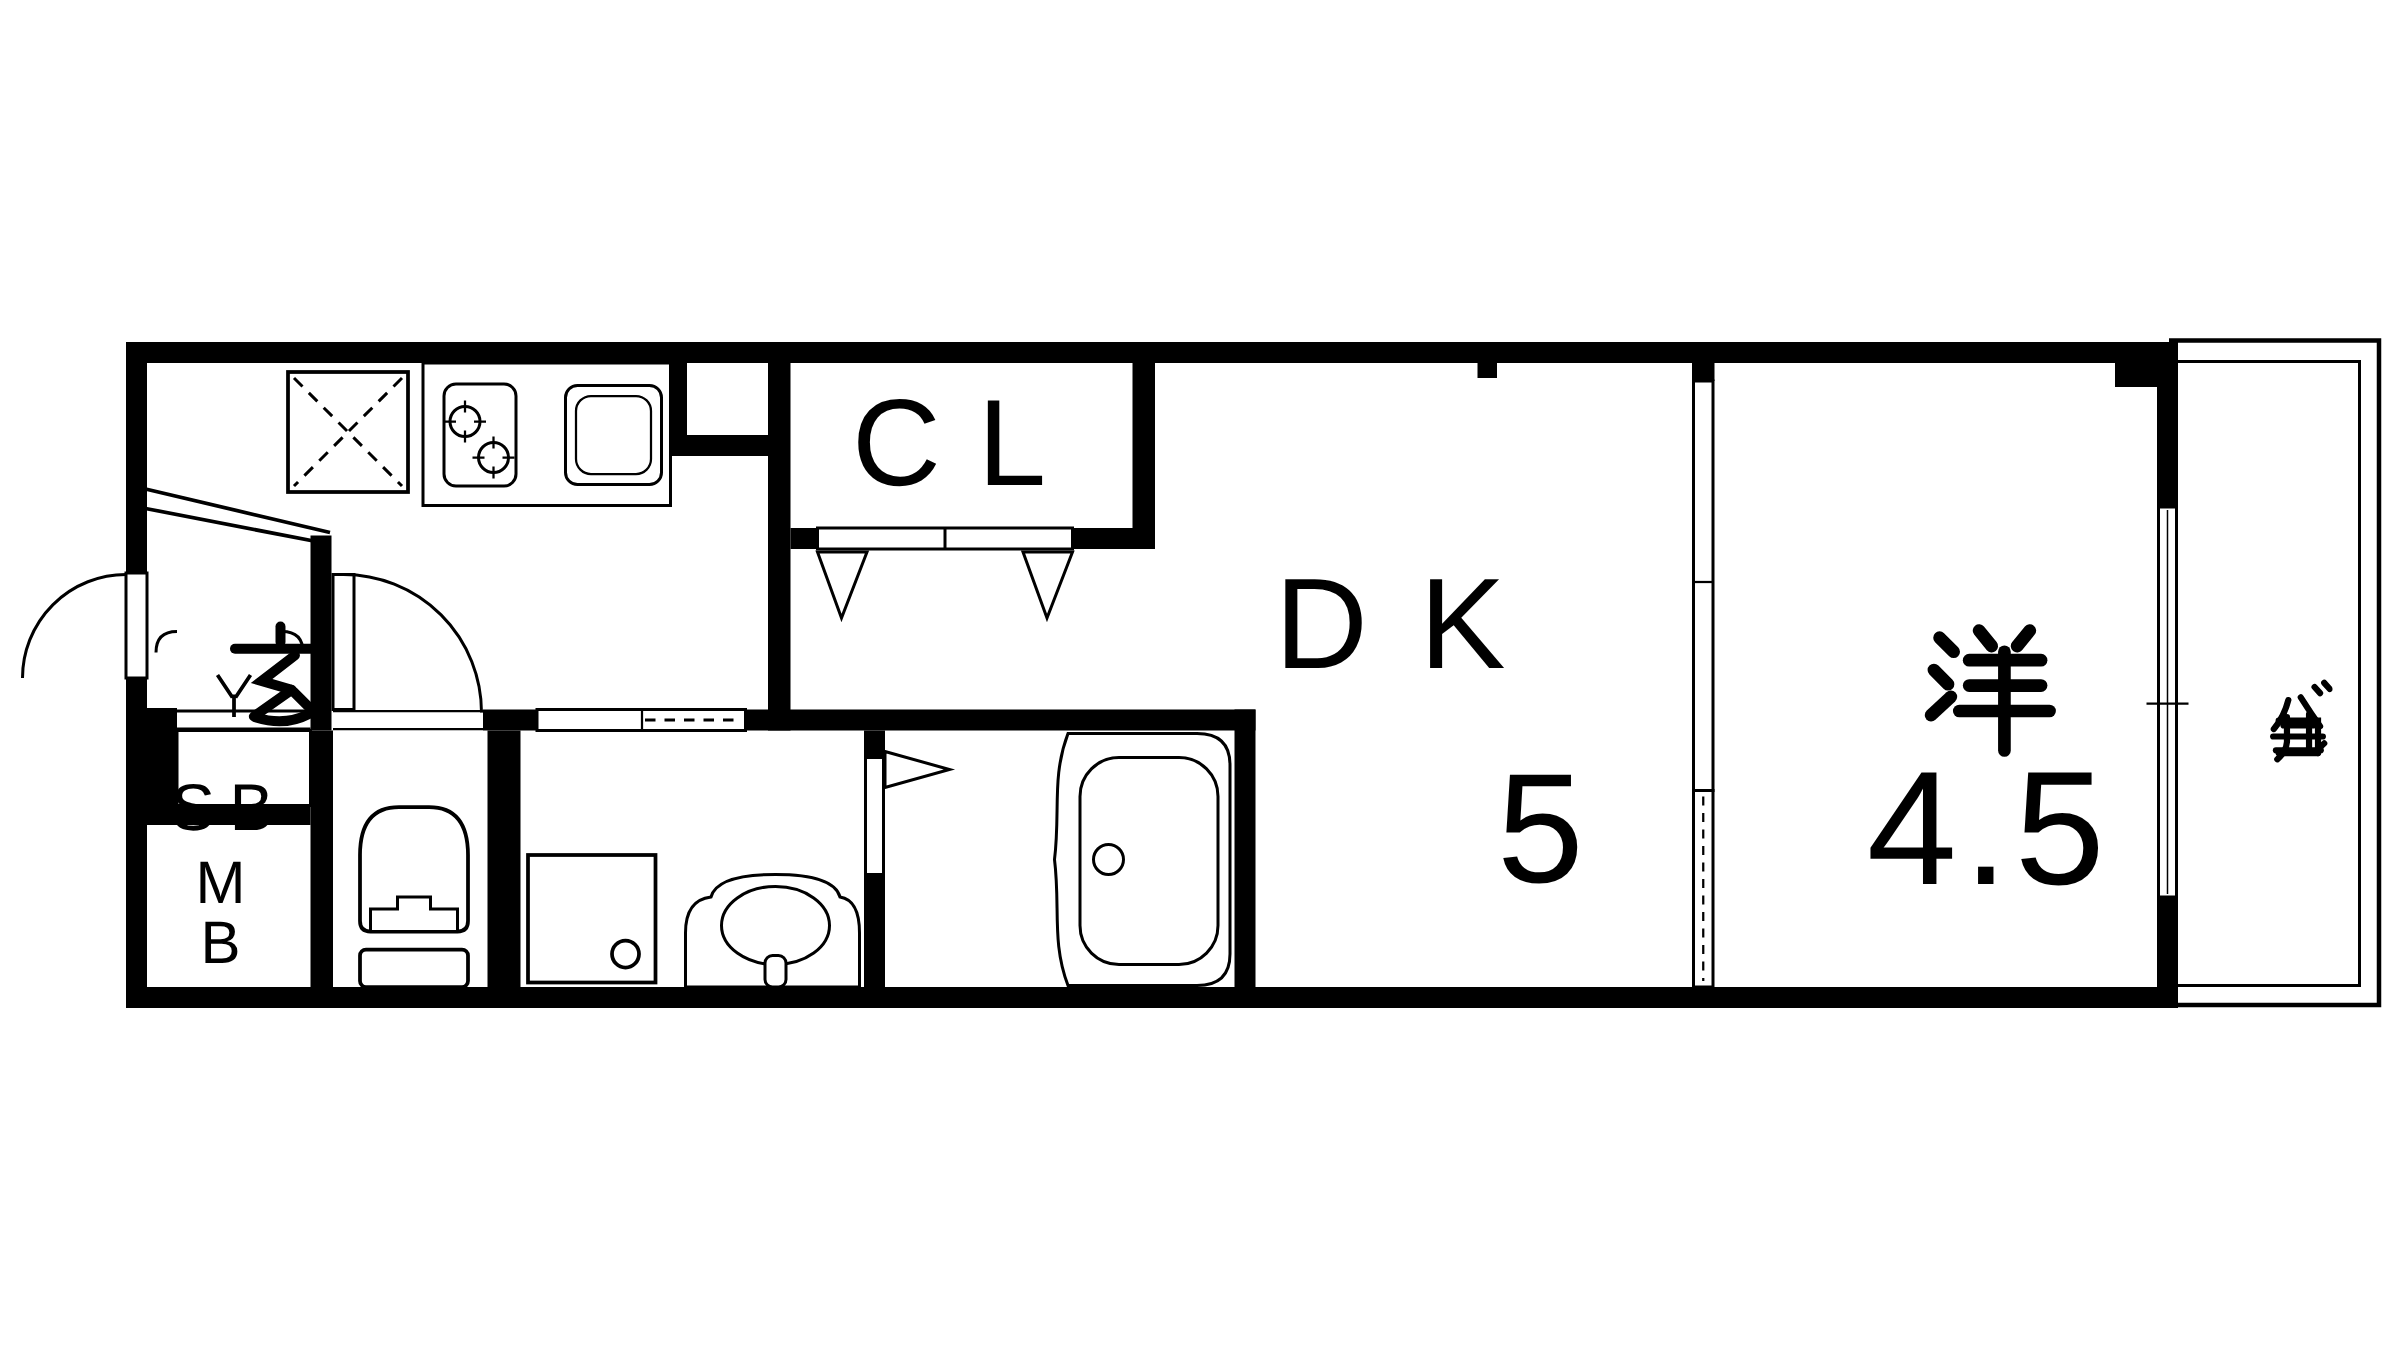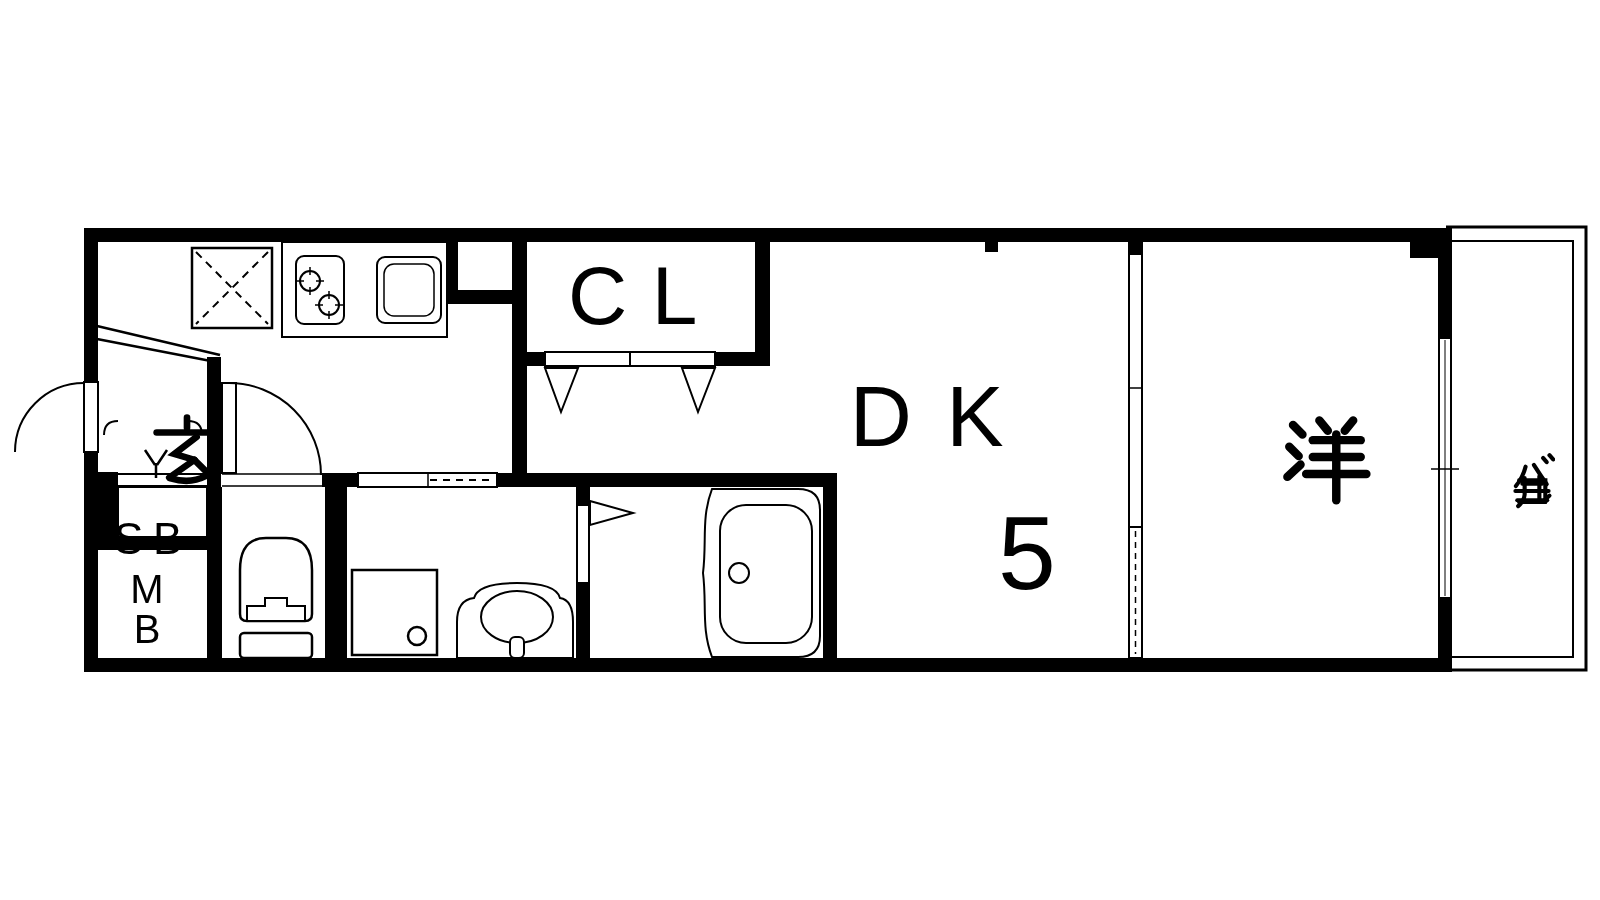--- a/index.html
+++ b/index.html
@@ -122,20 +122,21 @@
 
   <rect x="118" y="487" width="89" height="50" fill="#fff" stroke="#000" stroke-width="2"></rect>
 </svg>
 
 <div class="lbl" style="left:645px;top:296px;font-size:82px;letter-spacing:0.30em;">CL</div>
 
 <div class="lbl" style="left:944px;top:416px;font-size:86px;letter-spacing:0.40em;">DK</div>
 
 <div class="lbl" style="left:1027px;top:553px;font-size:104px;">5</div>
 
+<div class="lbl" style="left:1326px;top:552px;font-size:108px;letter-spacing:0.04em;">4.5</div>
 
 <div class="lbl" style="left:153px;top:539px;font-size:44px;letter-spacing:0.22em;">SB</div>
 
 <div class="lbl stacked" style="left:147px;top:609px;font-size:40px;">
       <div>M</div>
       <div>B</div>
     </div>
 
 <div class="lbl cjk" style="left:150px;top:414px;">
       <svg viewBox="0 0 100 100" width="74" height="74">

